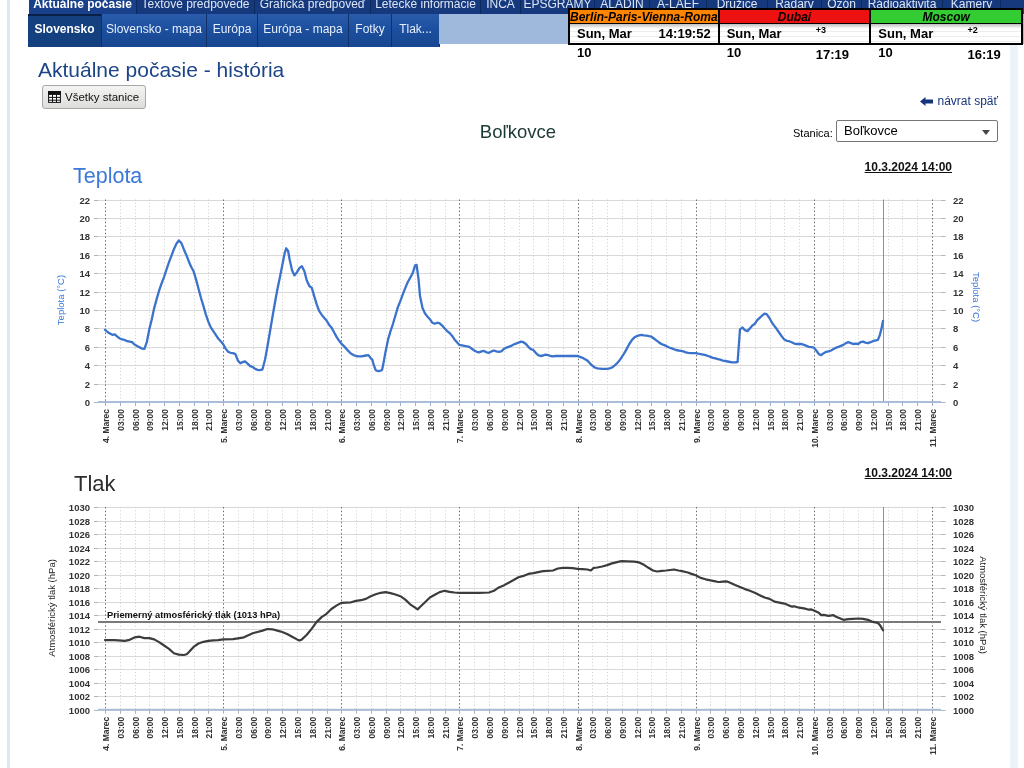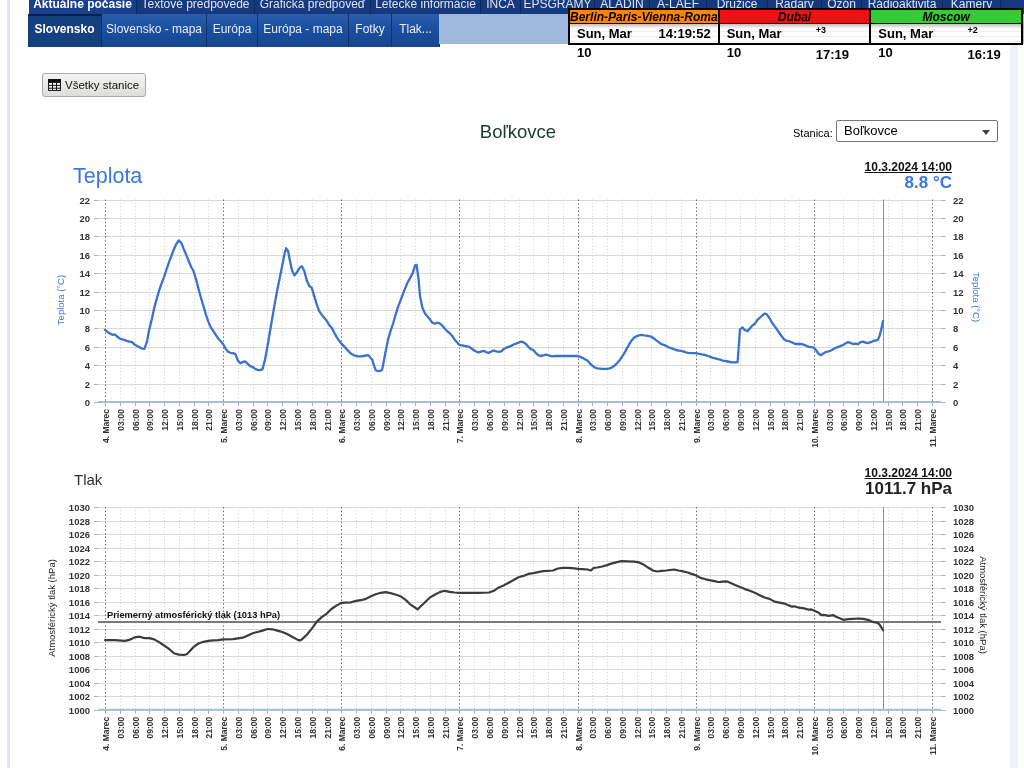--- a/index.html
+++ b/index.html
@@ -23,33 +23,33 @@
 .cl { width:151.67px; border:2px solid #000; border-left:none; }
 .cl:first-child { border-left:2px solid #000; }
 .clh { height:14px; line-height:14px; text-align:center; font-weight:bold; font-style:italic; color:#000;
   border-bottom:1px solid #000; font-size:12px; }
 .clb { height:19px; line-height:19px; display:flex; justify-content:flex-end; padding:0 7px;
   font-weight:bold; font-size:13px; color:#000;
   background:linear-gradient(180deg,#bfbfbf 0,#e8e8e8 3px,#f8f8f8 4px,rgba(255,255,255,0) 5px), repeating-linear-gradient(180deg,#ffffff 0 2px,#ededed 2px 3px,#ffffff 3px 5px);gap:20px; }
 .sup { font-size:9px; font-weight:bold; display:inline-block; transform:translateY(-5px); margin-right:3px; }
 
 #title { position:absolute; left:38px; top:58px; font-size:21px; color:#1c4588; }
-#btn { position:absolute; left:42px; top:73px; white-space:nowrap; width:104px; height:24px; border:1px solid #9a9a9a; border-radius:3px;
+#btn { position:absolute; left:42px; top:85px; white-space:nowrap; width:104px; height:24px; border:1px solid #9a9a9a; border-radius:3px;
   background:linear-gradient(180deg,#f4f4f2,#dddddb); border-color:#a8a8a8; font-size:11.5px; color:#111; display:flex; align-items:center; padding-left:5px; }
 #back { position:absolute; left:0; top:94px; width:998px; text-align:right; font-size:12px; color:#17357c; }
 #station { position:absolute; left:12px; top:121px; width:1012px; text-align:center; font-size:18.5px; color:#1a3a33; }
 #stlab { position:absolute; left:793px; top:127px; font-size:11px; color:#000; }
 #sel { position:absolute; left:836px; top:120px; width:162px; height:22px; border:1px solid #757575; border-radius:2px;
   background:#fff; font-size:13px; color:#000; line-height:20px; padding-left:7px; }
 #sel:after { content:""; position:absolute; right:7px; top:9px; border-left:4px solid transparent;
   border-right:4px solid transparent; border-top:5px solid #444; }
 
 .h1t { position:absolute; font-size:20px; }
 #teph { left:73px; top:164px; color:#3b78d8; font-size:21.5px; }
-#tlkh { left:74px; top:471px; color:#2e2e2e; font-size:15px; }
+#tlkh { left:74px; top:471px; color:#2e2e2e; font-size:22px; }
 .date { position:absolute; width:952px; text-align:right; font-size:12px; font-weight:bold; color:#111;text-decoration:underline; }
 .val { position:absolute; width:952px; text-align:right; font-size:17px; font-weight:bold; }
 </style></head>
 <body>
 <div id="page">
   <div id="leftstrip"></div>
   <div id="nav1">
       <div class="n1 act" style="width:108px">Aktuálne počasie</div>
       <div class="n1" style="width:118px">Textové predpovede</div>
       <div class="n1" style="width:116px">Grafická predpoveď</div>
@@ -90,37 +90,39 @@
         </div>
       </div>
     <div class="cl">
         <div class="clh" style="background:#33cc33">Moscow</div>
       <div class="clb">
           <span>Sun, Mar 10</span>
           <span><span class="sup">+2</span> 16:19</span>
         </div>
       </div>
   </div>
+  <div id="title">Aktuálne počasie - história</div>
   <div id="btn"><svg width="13" height="12" viewBox="0 0 13 12" style="margin-right:4px">
         <rect x="0.6" y="0.6" width="11.8" height="10.8" fill="#fcfcfc" stroke="#111" stroke-width="1"></rect>
         <rect x="0.6" y="0.6" width="11.8" height="2.8" fill="#111" stroke="#111"></rect>
         <line x1="0.6" y1="6.4" x2="12.4" y2="6.4" stroke="#111" stroke-width="1"></line>
         <line x1="0.6" y1="9.2" x2="12.4" y2="9.2" stroke="#111" stroke-width="1"></line>
         <line x1="4.5" y1="3.4" x2="4.5" y2="11.4" stroke="#111" stroke-width="1"></line>
         <line x1="8.5" y1="3.4" x2="8.5" y2="11.4" stroke="#111" stroke-width="1"></line>
       </svg>Všetky stanice</div>
+  <div id="back"><svg width="13" height="9" viewBox="0 0 13 9" style="vertical-align:-1px;margin-right:4px">
+        <path d="M0,4.5 L5.5,0 L5.5,2.4 L13,2.4 L13,6.6 L5.5,6.6 L5.5,9 Z" fill="#17357c"></path>
+      </svg>návrat späť</div>
   <div id="station">Boľkovce</div>
   <div id="stlab">Stanica:</div>
   <div id="sel">Boľkovce</div>
   <div class="h1t" id="teph">Teplota</div>
   <div class="date" style="top:160px">10.3.2024 14:00</div>
-  <div class="val" style="top:173px;color:#3b78d8">8.8 °C</div>
   <div class="h1t" id="tlkh">Tlak</div>
   <div class="date" style="top:466px">10.3.2024 14:00</div>
-  <div class="val" style="top:479px;color:#222">1011.7 hPa</div>
   <div class="abs" style="left:0;top:0"><svg width="1024" height="768" viewBox="0 0 1024 768" font-family="Liberation Sans, sans-serif">
 <line x1="98.0" y1="402.5" x2="941.0" y2="402.5" stroke="#d9d9d9" stroke-width="1"></line>
 <line x1="94.0" y1="402.5" x2="98.0" y2="402.5" stroke="#b5b5b5" stroke-width="1"></line>
 <line x1="941.0" y1="402.5" x2="945.5" y2="402.5" stroke="#b5b5b5" stroke-width="1"></line>
 <text x="90.0" y="406.0" text-anchor="end" font-size="9.5" font-weight="bold" fill="#333">0</text>
 <text x="953.0" y="406.0" text-anchor="start" font-size="9.5" font-weight="bold" fill="#333">0</text>
 <line x1="98.0" y1="384.5" x2="941.0" y2="384.5" stroke="#d9d9d9" stroke-width="1"></line>
 <line x1="94.0" y1="384.5" x2="98.0" y2="384.5" stroke="#b5b5b5" stroke-width="1"></line>
 <line x1="941.0" y1="384.5" x2="945.5" y2="384.5" stroke="#b5b5b5" stroke-width="1"></line>
 <text x="90.0" y="388.0" text-anchor="end" font-size="9.5" font-weight="bold" fill="#333">2</text>

